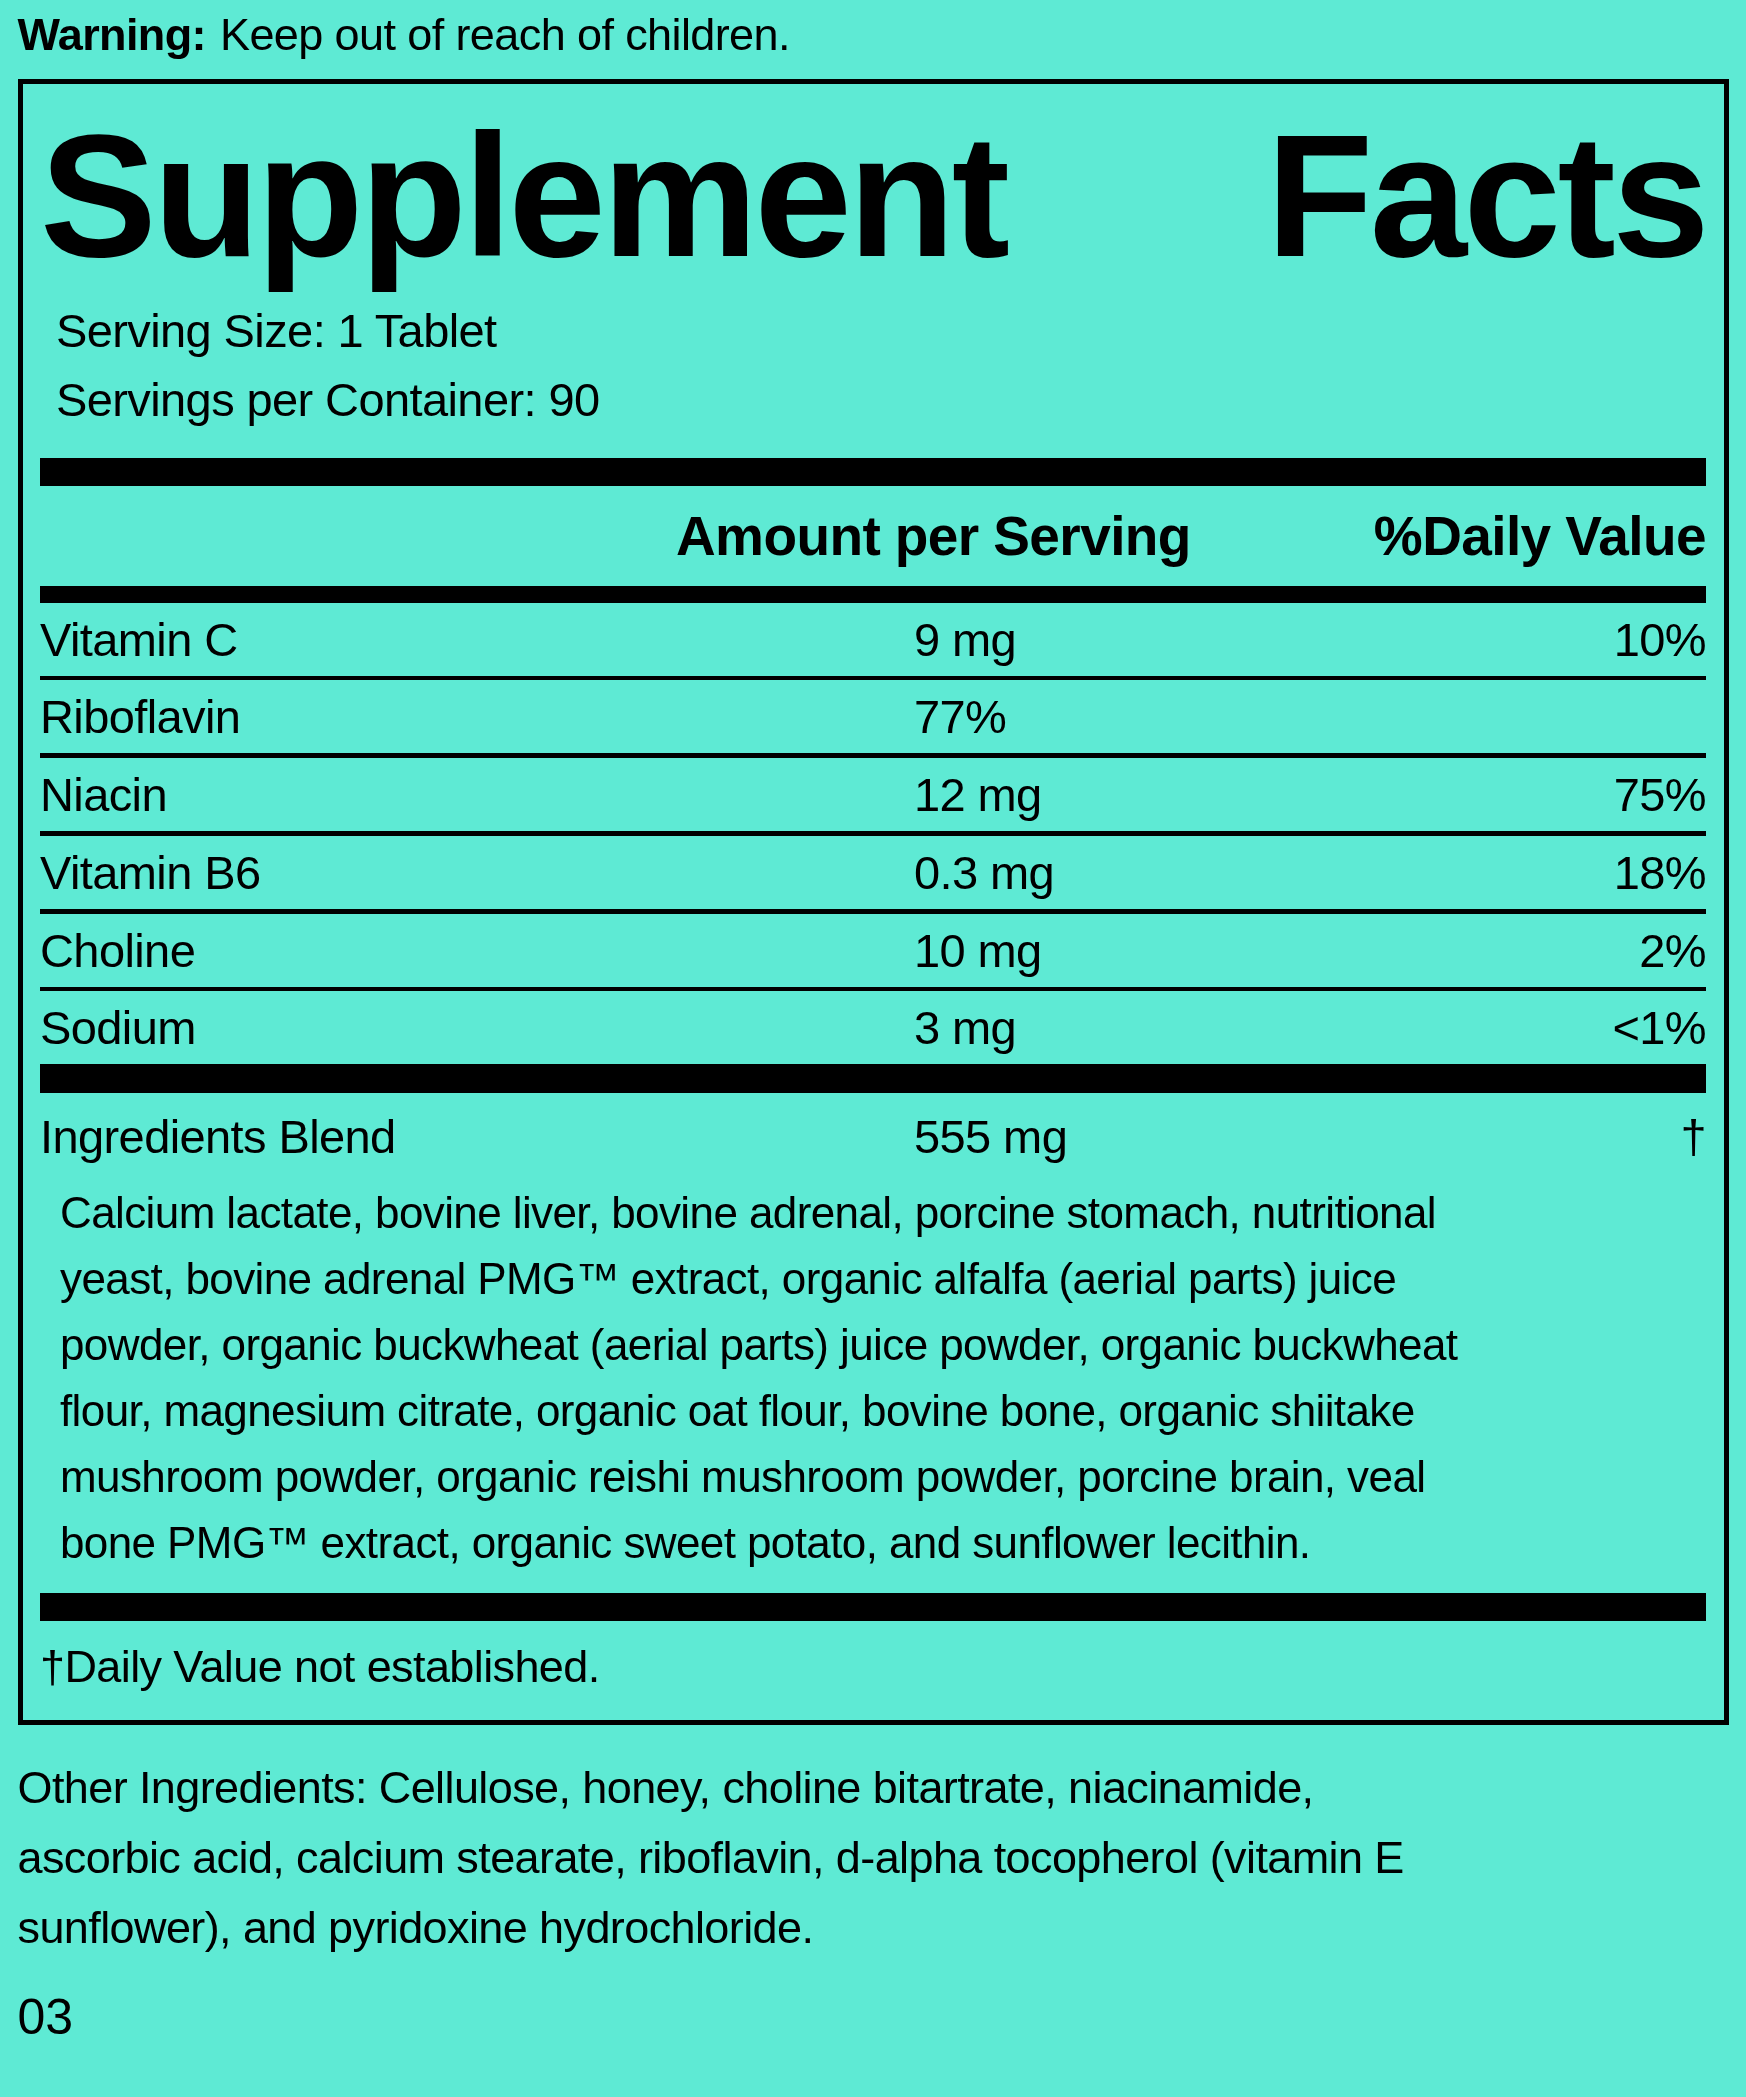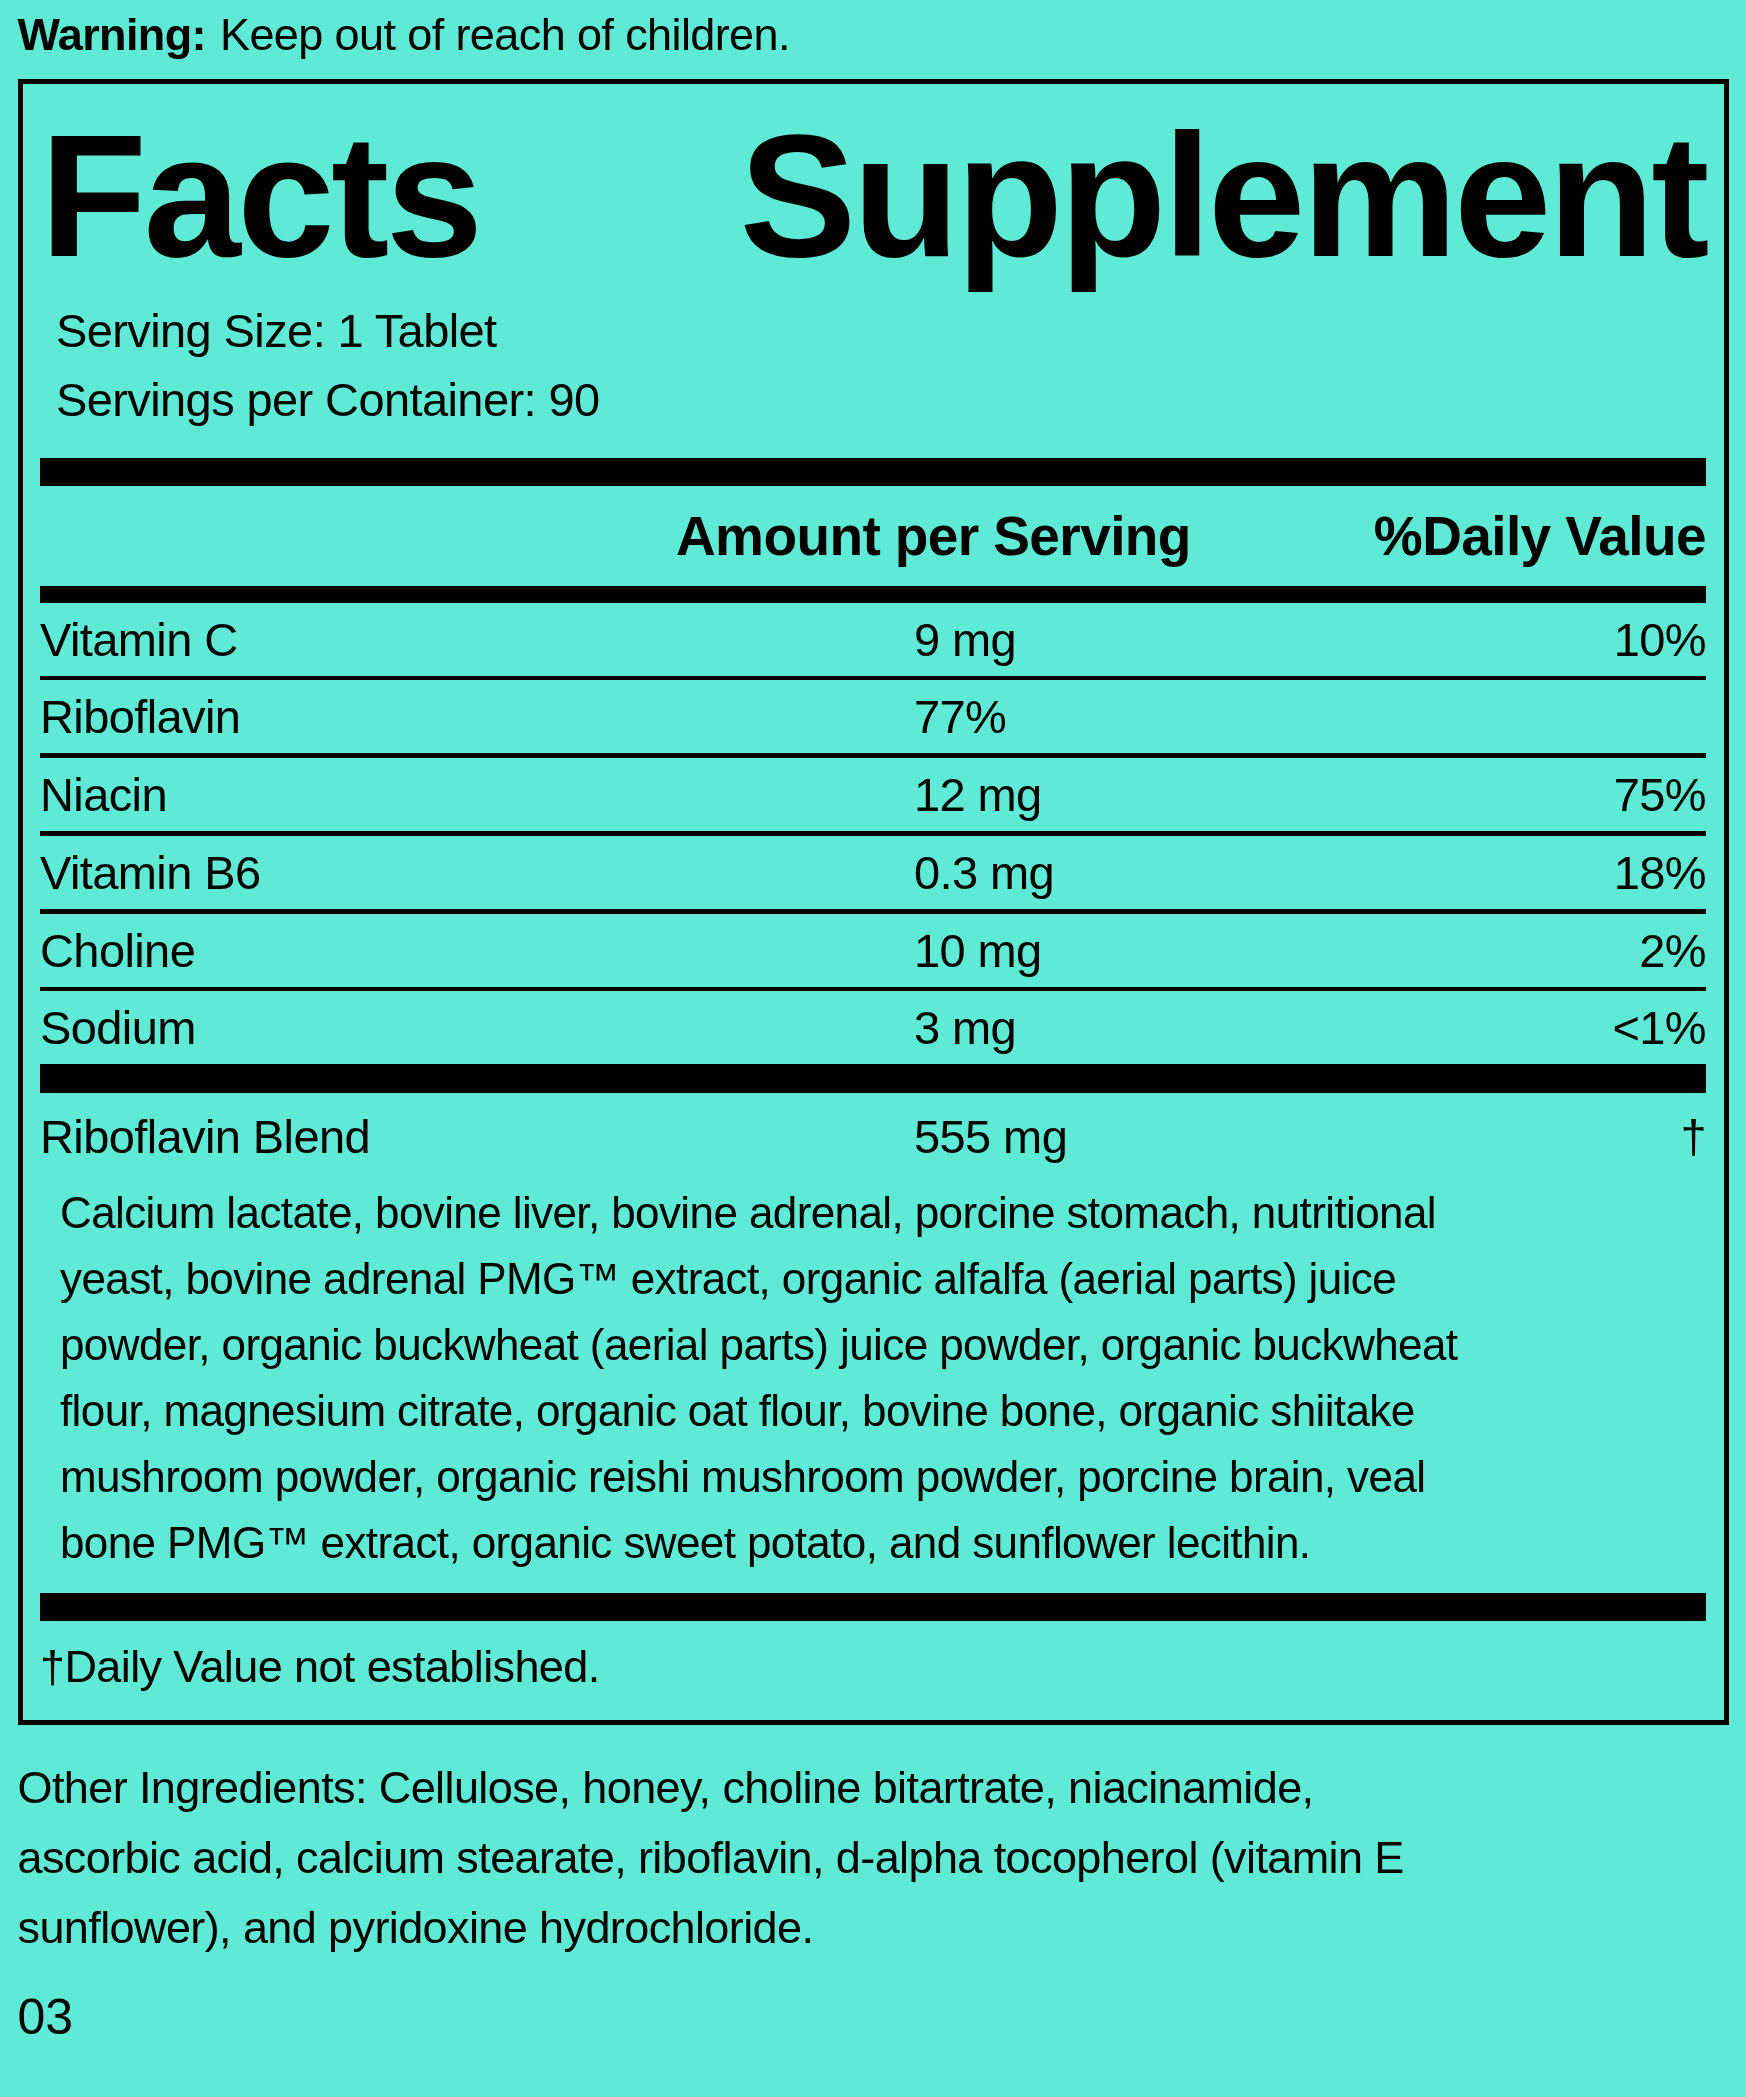--- a/index.html
+++ b/index.html
@@ -103,22 +103,22 @@
 
 <div class="page">
 
   <div class="warning-line">
     <span class="warning-label">Warning:</span><span>Keep out of reach of children.</span>
   </div>
 
   <div class="facts-box">
 
     <div class="title-row">
+      <span>Supplement</span>
       <span>Facts</span>
-      <span>Supplement</span>
     </div>
 
     <div class="serving-block">
       <div>Serving Size: 1 Tablet</div>
       <div>Servings per Container: 90</div>
     </div>
 
     <div class="bar bar-1"></div>
 
     <div class="header-row">
@@ -165,21 +165,21 @@
 
     <div class="nrow">
       <span class="n-name">Sodium</span>
       <span class="n-amount">3 mg</span>
       <span class="n-dv">&lt;1%</span>
     </div>
 
     <div class="bar bar-3"></div>
 
     <div class="nrow blend-row">
-      <span class="n-name">Riboflavin Blend</span>
+      <span class="n-name">Ingredients Blend</span>
       <span class="n-amount">555 mg</span>
       <span class="n-dv">†</span>
     </div>
 
     <div class="blend-desc">Calcium lactate, bovine liver, bovine adrenal, porcine stomach, nutritional
 yeast, bovine adrenal PMG™ extract, organic alfalfa (aerial parts) juice
 powder, organic buckwheat (aerial parts) juice powder, organic buckwheat
 flour, magnesium citrate, organic oat flour, bovine bone, organic shiitake
 mushroom powder, organic reishi mushroom powder, porcine brain, veal
 bone PMG™ extract, organic sweet potato, and sunflower lecithin.</div>

